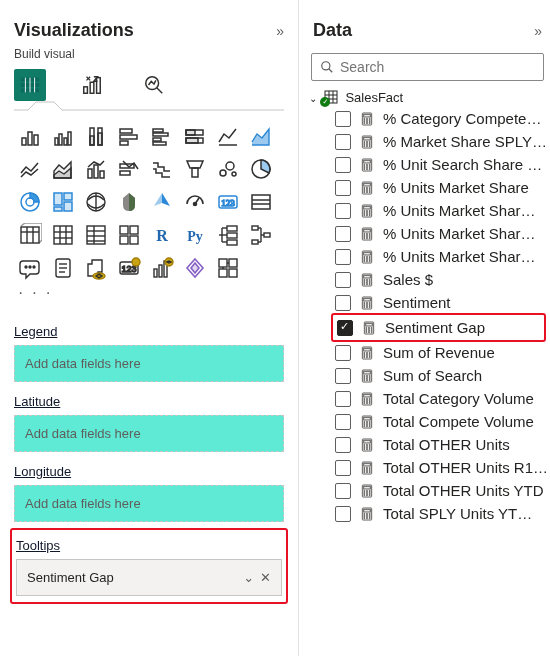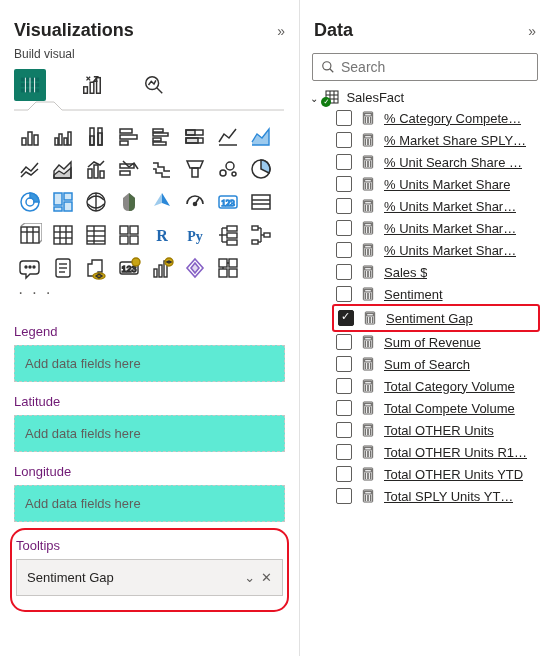--- a/index.html
+++ b/index.html
@@ -63,45 +63,46 @@
   }
   .viz-cell {
     width: 31px; height: 31px;
     display:flex; align-items:flex-end; justify-content:center;
     cursor:pointer;
     color:#303030;
   }
   .more-dots { padding: 2px 4px 10px 4px; color:#605e5c; font-size:16px; letter-spacing:2px; }
   .field-section { margin-top: 8px; }
   .field-label {
-    color: #701a75;
+    color: #0f172a;
     font-size: 13px;
     padding: 4px 0 6px 0;
+    text-decoration: underline;
   }
   .field-well {
     background: #5eead4;
     border: 1px dashed #c8c6c4;
     padding: 10px 10px;
     font-size: 13px;
     color: #605e5c;
     margin-bottom: 2px;
   }
   .field-well.filled {
     border: 1px solid #c8c6c4;
     background: #f3f2f1;
     color: #252423;
     display:flex;
     align-items:center;
     justify-content:space-between;
   }
   .well-actions { display:flex; gap:6px; color:#605e5c; }
   .highlight-box {
     border: 2px solid #e81123;
-    border-radius: 15px;
-    padding: 2px 4px 12px 4px;
+    border-radius: 3px;
+    padding: 2px 4px 4px 4px;
     margin: 6px -4px 12px -4px;
   }
   
   .search-wrap { padding: 8px 12px 6px 12px; }
   .search-box {
     display:flex; align-items:center;
     border:1px solid #8a8886;
     border-radius:2px;
     padding:5px 8px;
     gap:6px;
@@ -141,21 +142,21 @@
     flex-shrink:0;
   }
   .field-item input[type=checkbox]:checked {
     background:#252423; border-color:#252423;
   }
   .field-item input[type=checkbox]:checked::after {
     content:"✓"; color:#fff; font-size:11px;
     position:absolute; top:-1px; left:2px;
   }
   .measure-icon { flex-shrink:0; }
-  .field-name { overflow:hidden; text-overflow:ellipsis; font-size:13px;text-decoration:underline; }
+  .field-name { overflow:hidden; text-overflow:ellipsis; font-size:15px; }
   .field-highlight {
     border:2px solid #e81123;
     border-radius:3px;
     margin: -1px 6px -1px -2px;
     padding: 1px 2px;
   }
 </style>
 </head>
 <body>
 

